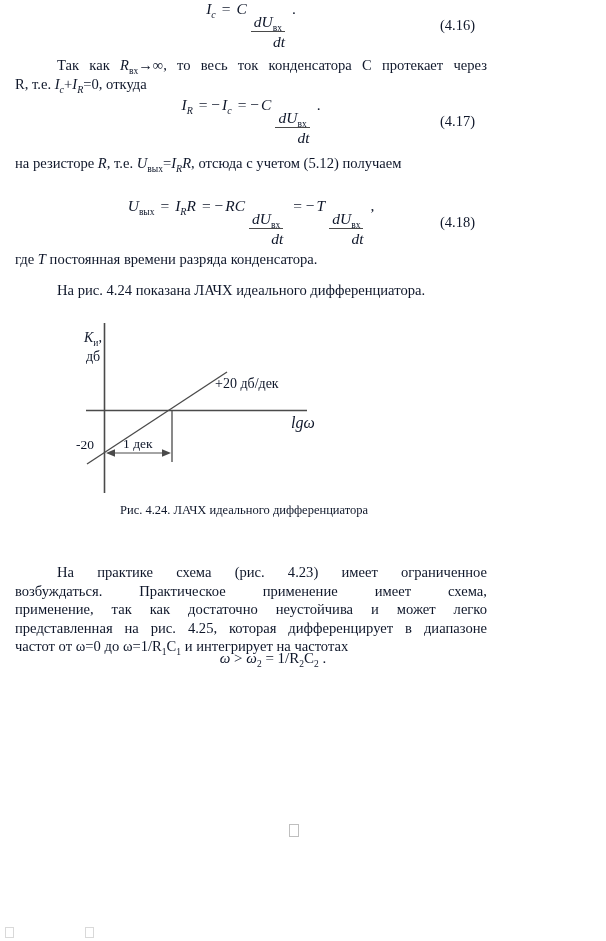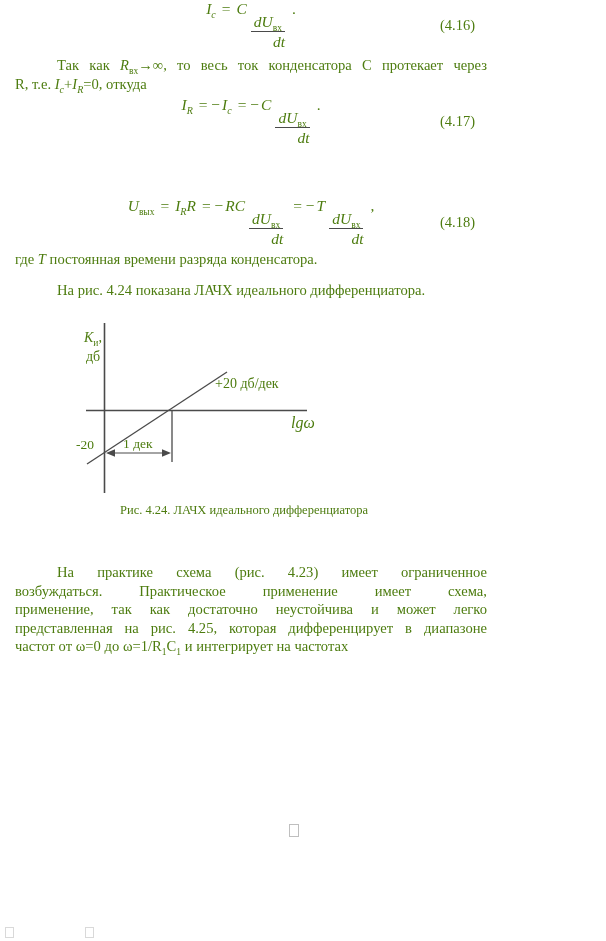--- a/index.html
+++ b/index.html
@@ -1,17 +1,17 @@
 <!DOCTYPE html>
 <html><head>
 <meta charset="utf-8">
 <style>
   html,body{margin:0;padding:0;background:#ffffff;}
   .page{position:relative;width:536px;height:941px;background:#ffffff;overflow:hidden;
-        font-family:"Liberation Serif", serif;color:#4d7c0f;}
+        font-family:"Liberation Serif", serif;color:#0f172a;}
   
   .eqrow{position:absolute;left:15px;width:472px;height:42px;display:flex;
          align-items:center;justify-content:center;font-size:15.5px;white-space:pre;}
   .eqnum{position:absolute;left:425px;top:50%;transform:translateY(-50%);
          font-size:14.5px;font-style:normal;}
   .v{font-style:italic;}
   .sub{font-size:9.5px;vertical-align:-3.5px;font-style:normal;line-height:0;}
   .isub{font-size:10px;vertical-align:-3.5px;font-style:italic;line-height:0;}
   .frac{display:inline-flex;flex-direction:column;align-items:flex-end;
         vertical-align:-13px;margin:0 4px;line-height:1.12;font-style:normal;}
@@ -45,20 +45,21 @@
     <div class="line jl ind"><span>Так как </span><span class="v">R</span><sub class="sub">вх</sub><span>→∞, то весь ток конденсатора С протекает через</span></div>
     <div class="line"><span>R, т.е. </span><span class="v">I</span><sub class="isub">c</sub><span>+</span><span class="v">I</span><sub class="isub">R</sub><span>=0, откуда</span></div>
   </div>
 
   <div class="eqrow" style="top:100px;">
     <span><span class="v">I</span><sub class="isub">R</sub><span class="op">= −</span><span class="v">I</span><sub class="isub">c</sub><span class="op">= −</span><span class="v">C</span><span class="frac"><span class="fn"><span class="v">dU</span><sub class="sub">вх</sub></span><span class="fd v">dt</span></span><span class="tail">.</span></span>
     <span class="eqnum">(4.17)</span>
   </div>
 
   <div class="para" style="top:154px;">
+    <div class="line"><span>на резисторе </span><span class="v">R</span><span>, т.е. </span><span class="v">U</span><sub class="sub">вых</sub><span>=</span><span class="v">I</span><sub class="isub">R</sub><span class="v">R</span><span>, отсюда с учетом (5.12) получаем</span></div>
   </div>
 
   <div class="eqrow" style="top:201px;">
     <span><span class="v">U</span><sub class="sub">вых</sub><span class="op">= </span><span class="v">I</span><sub class="isub">R</sub><span class="v">R</span><span class="op">= −</span><span class="v">RC</span><span class="frac"><span class="fn"><span class="v">dU</span><sub class="sub">вх</sub></span><span class="fd v">dt</span></span><span class="op">= −</span><span class="v">T</span><span class="frac"><span class="fn"><span class="v">dU</span><sub class="sub">вх</sub></span><span class="fd v">dt</span></span><span class="tail">,</span></span>
     <span class="eqnum">(4.18)</span>
   </div>
 
   <div class="para" style="top:250px;">
     <div class="line"><span>где </span><span class="v">T</span><span> постоянная времени разряда конденсатора.</span></div>
   </div>
@@ -87,20 +88,23 @@
   <div class="caption">Рис. 4.24. ЛАЧХ идеального дифференциатора</div>
 
   <div class="para" style="top:563px;">
     <div class="line jl ind"><span>На практике схема (рис. 4.23) имеет ограниченное</span></div>
     <div class="line jl"><span>возбуждаться. Практическое применение имеет схема,</span></div>
     <div class="line jl"><span>применение, так как достаточно неустойчива и может легко</span></div>
     <div class="line jl"><span>представленная на рис. 4.25, которая дифференцирует в диапазоне</span></div>
     <div class="line"><span>частот от ω=0 до ω=1/R</span><sub class="sub">1</sub><span>C</span><sub class="sub">1</sub><span> и интегрирует на частотах</span></div>
   </div>
 
+  <div class="eqrow" style="top:645px;left:37px;height:26px;font-size:15px;">
+    <span><span class="v">ω</span><span> &gt; </span><span class="v">ω</span><sub class="sub">2</sub><span> = 1/R</span><sub class="sub">2</sub><span>C</span><sub class="sub">2</sub><span> .</span></span>
+  </div>
 
   <div class="ph" style="left:570px;top:734px;width:9px;height:12px;"></div>
   <div class="ph" style="left:582px;top:772px;width:9px;height:13px;"></div>
   <div class="ph" style="left:289px;top:824px;width:8px;height:11px;"></div>
   <div class="ph faint" style="left:5px;top:927px;width:7px;height:9px;"></div>
   <div class="ph faint" style="left:85px;top:927px;width:7px;height:9px;"></div>
 
 </div>
 
 </body></html>

